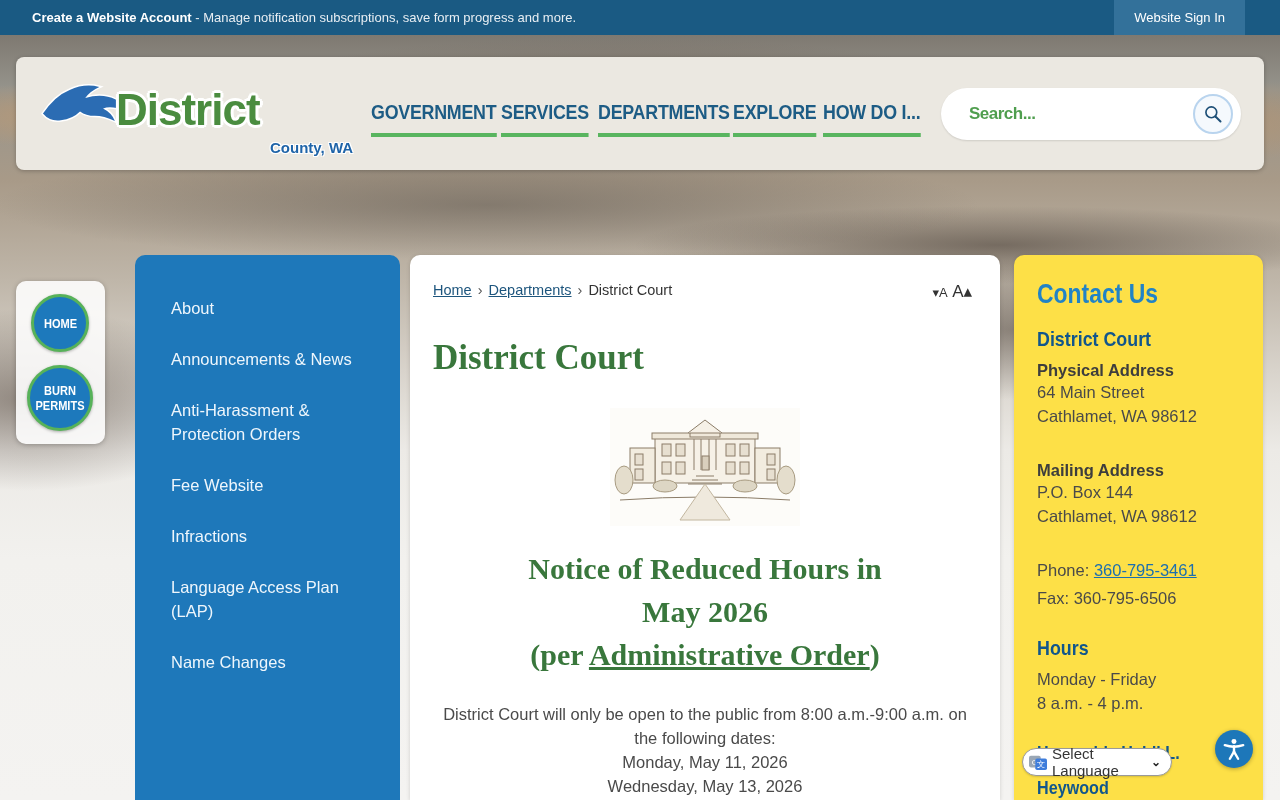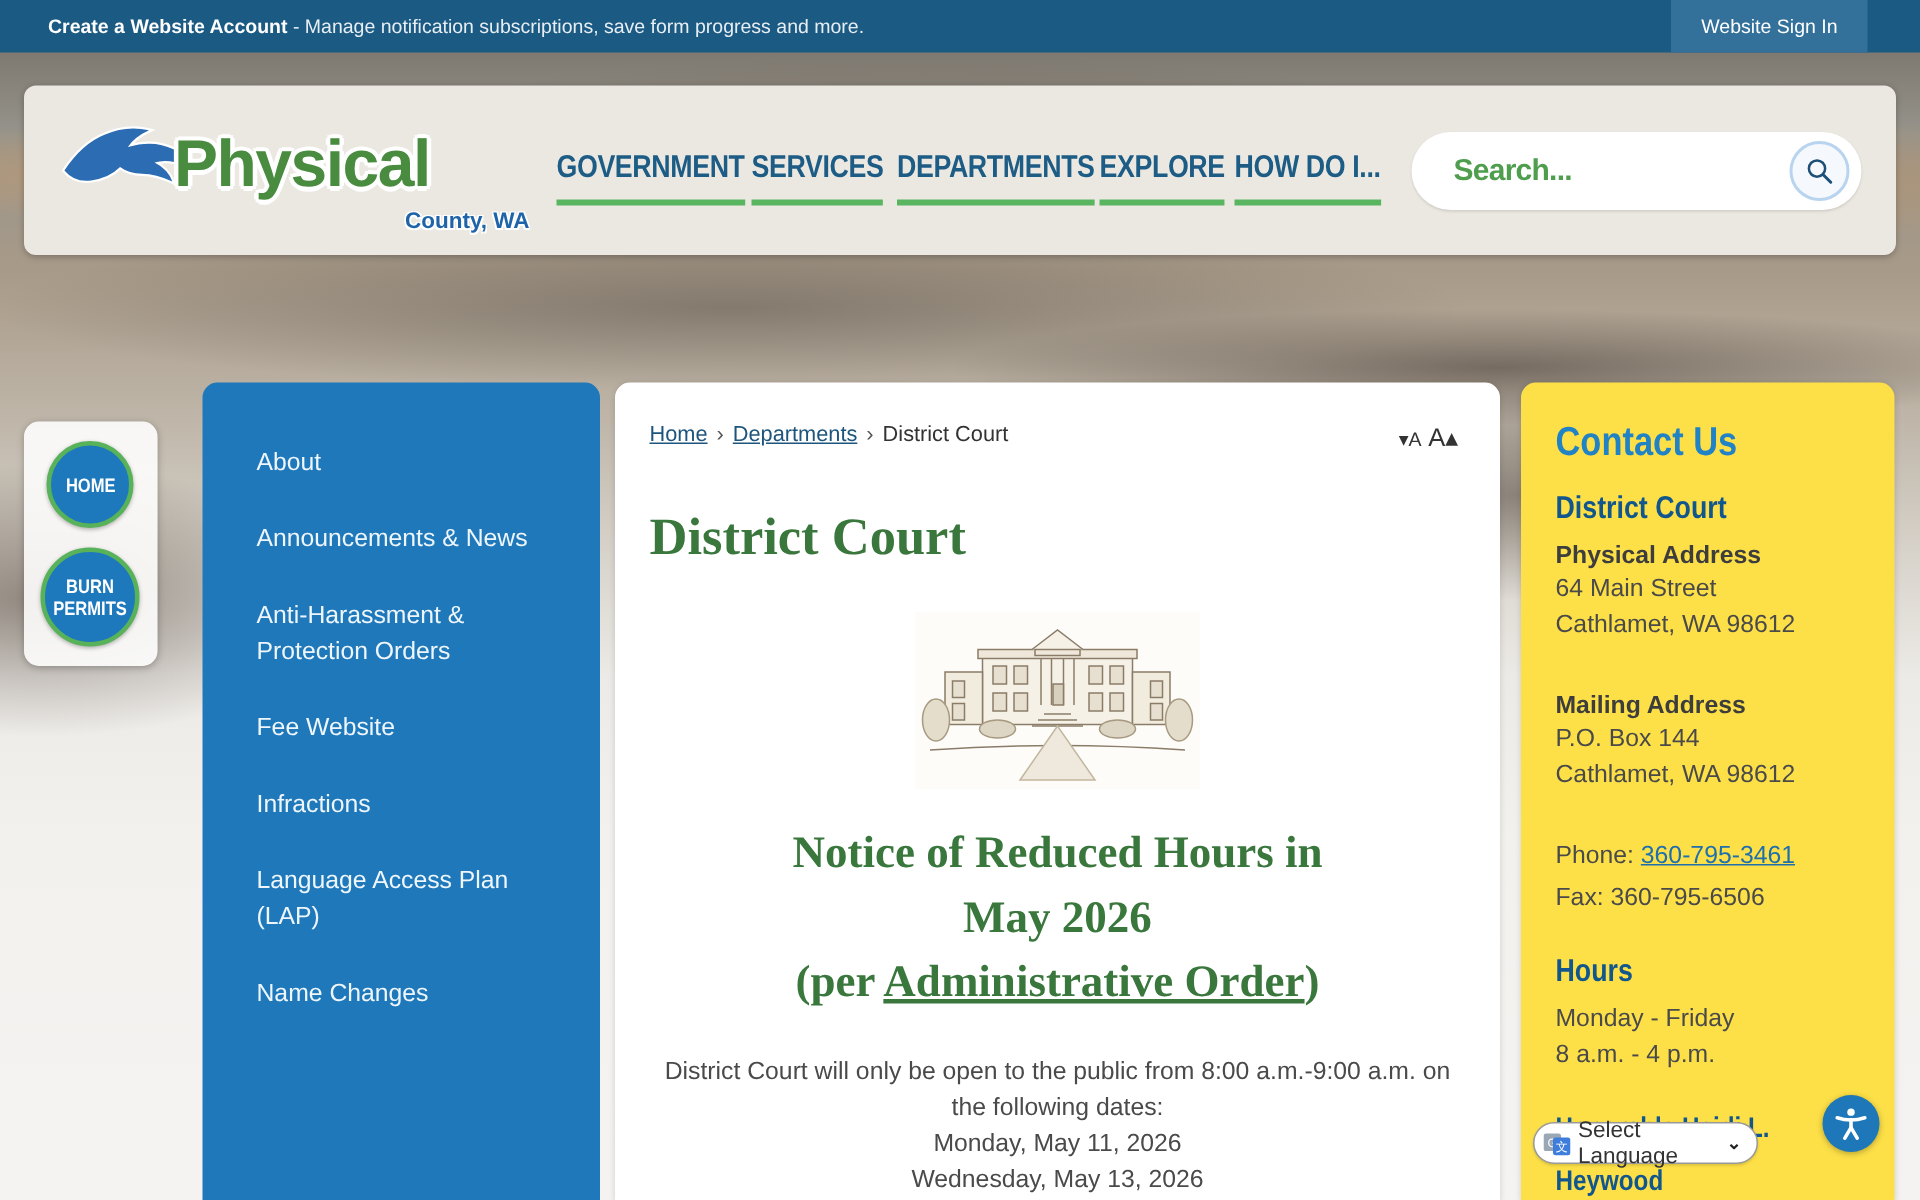--- a/index.html
+++ b/index.html
@@ -41,21 +41,21 @@
   .logo-sub { position:absolute; left:230px; top:76px; font-size:15px; font-weight:700; color:#1f64a8;
     text-shadow:-1px -1px 0 #fff,1px -1px 0 #fff,-1px 1px 0 #fff,1px 1px 0 #fff; }
 
   .nav-item { position:absolute; top:43px; cursor:pointer; }
   .nav-label { font-size:21px; font-weight:700; color:#1d5c85; letter-spacing:-.3px;
     border-bottom:4px solid #59b55f; padding-bottom:9px; }
 
   .search { position:absolute; left:925px; top:31px; width:300px; height:52px; background:#fff;
     border-radius:26px; box-shadow:0 1px 2px rgba(0,0,0,.12); }
   .search input { position:absolute; left:28px; top:8px; width:200px; height:36px; border:none; outline:none;
-    font-family:"Liberation Sans",sans-serif; font-size:20px; font-weight:700; color:#4f9e4e; background:transparent; letter-spacing:-.5px; }
+    font-family:"Liberation Sans",sans-serif; font-size:17px; font-weight:700; color:#4f9e4e; background:transparent; letter-spacing:-.5px; }
   .search input::placeholder { color:#4f9e4e; opacity:1; }
   .search-btn { position:absolute; right:8px; top:6px; width:40px; height:40px; border-radius:50%;
     background:#f5f9fd; border:2px solid #b9d4ee; cursor:pointer; display:flex; align-items:center; justify-content:center; }
 
   
   .quick { position:absolute; left:16px; top:281px; width:89px; height:163px;
     background:rgba(255,255,255,.88); border-radius:10px; box-shadow:0 1px 5px rgba(0,0,0,.25); z-index:15; }
   .round-btn { position:absolute; border-radius:50%; background:#1d79bc; border:3px solid #57b259;
     color:#fff; font-weight:700; display:flex; align-items:center; justify-content:center;
     text-align:center; cursor:pointer; box-shadow:0 1px 3px rgba(0,0,0,.3); }
@@ -121,21 +121,21 @@
   <div class="topbar">
     <div class="topbar-msg"><b>Create a Website Account</b><span> - Manage notification subscriptions, save form progress and more.</span></div>
     <div class="signin-btn">Website Sign In</div>
   </div>
 
   <div class="header">
     <div class="logo">
       <svg width="86" height="60" viewBox="0 0 116 70">
         <path fill="#2b6cb3" stroke="#ffffff" stroke-width="4" paint-order="stroke" d="M4 52 Q20 28 40 20 Q60 11 80 16 Q67 22 61 31 Q84 24 102 33 Q112 38 114 48 Q97 41 85 45 Q97 51 101 62 Q86 55 74 55 Q62 55 54 49 Q44 59 28 61 Q13 63 4 52 Z"></path>
       </svg>
-      <div class="logo-name">Physical</div>
+      <div class="logo-name">District</div>
       <div class="logo-sub">County, WA</div>
     </div>
 
     <div class="nav-item" style="left:355px">
       <span class="nav-label cond">GOVERNMENT</span></div>
     <div class="nav-item" style="left:485px">
       <span class="nav-label cond">SERVICES</span></div>
     <div class="nav-item" style="left:582px">
       <span class="nav-label cond">DEPARTMENTS</span></div>
     <div class="nav-item" style="left:717px">

